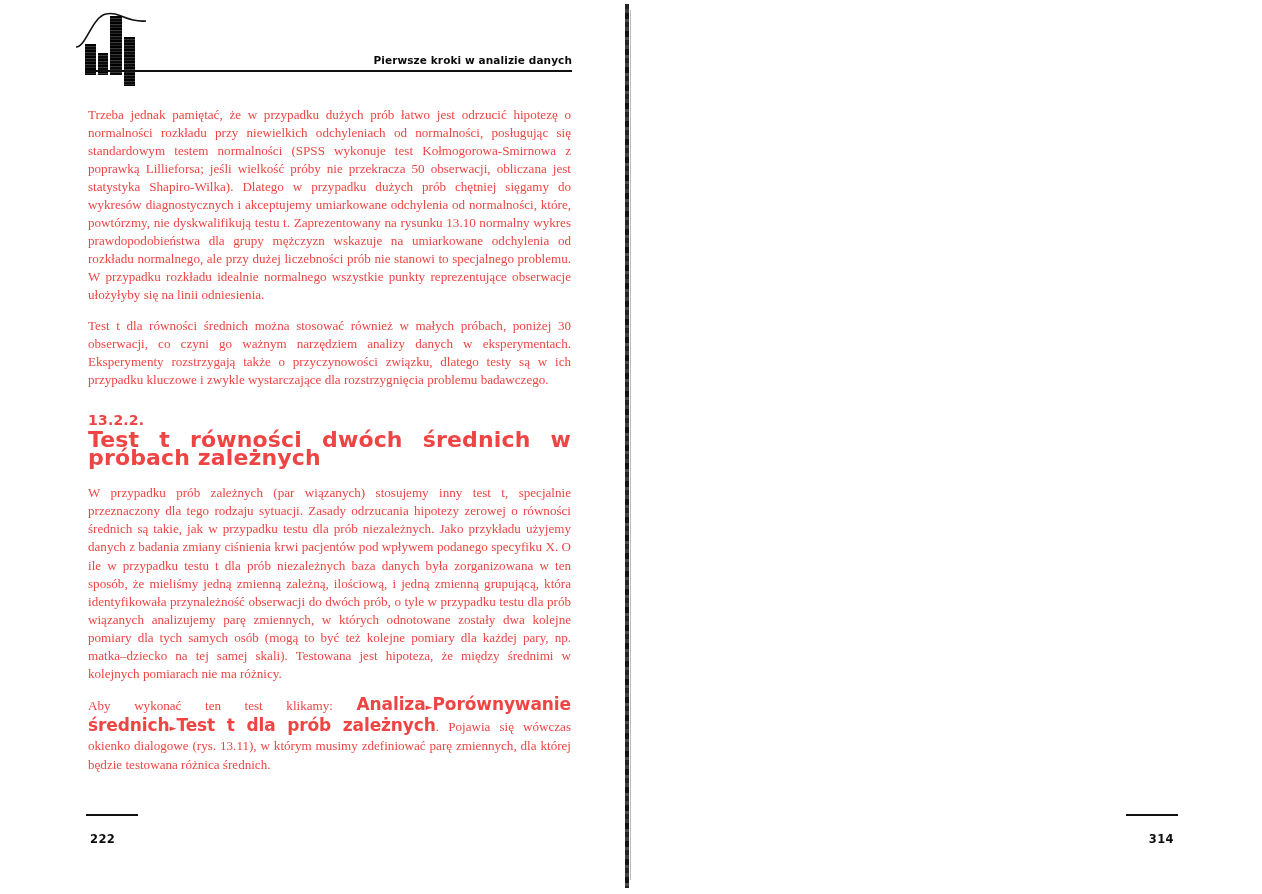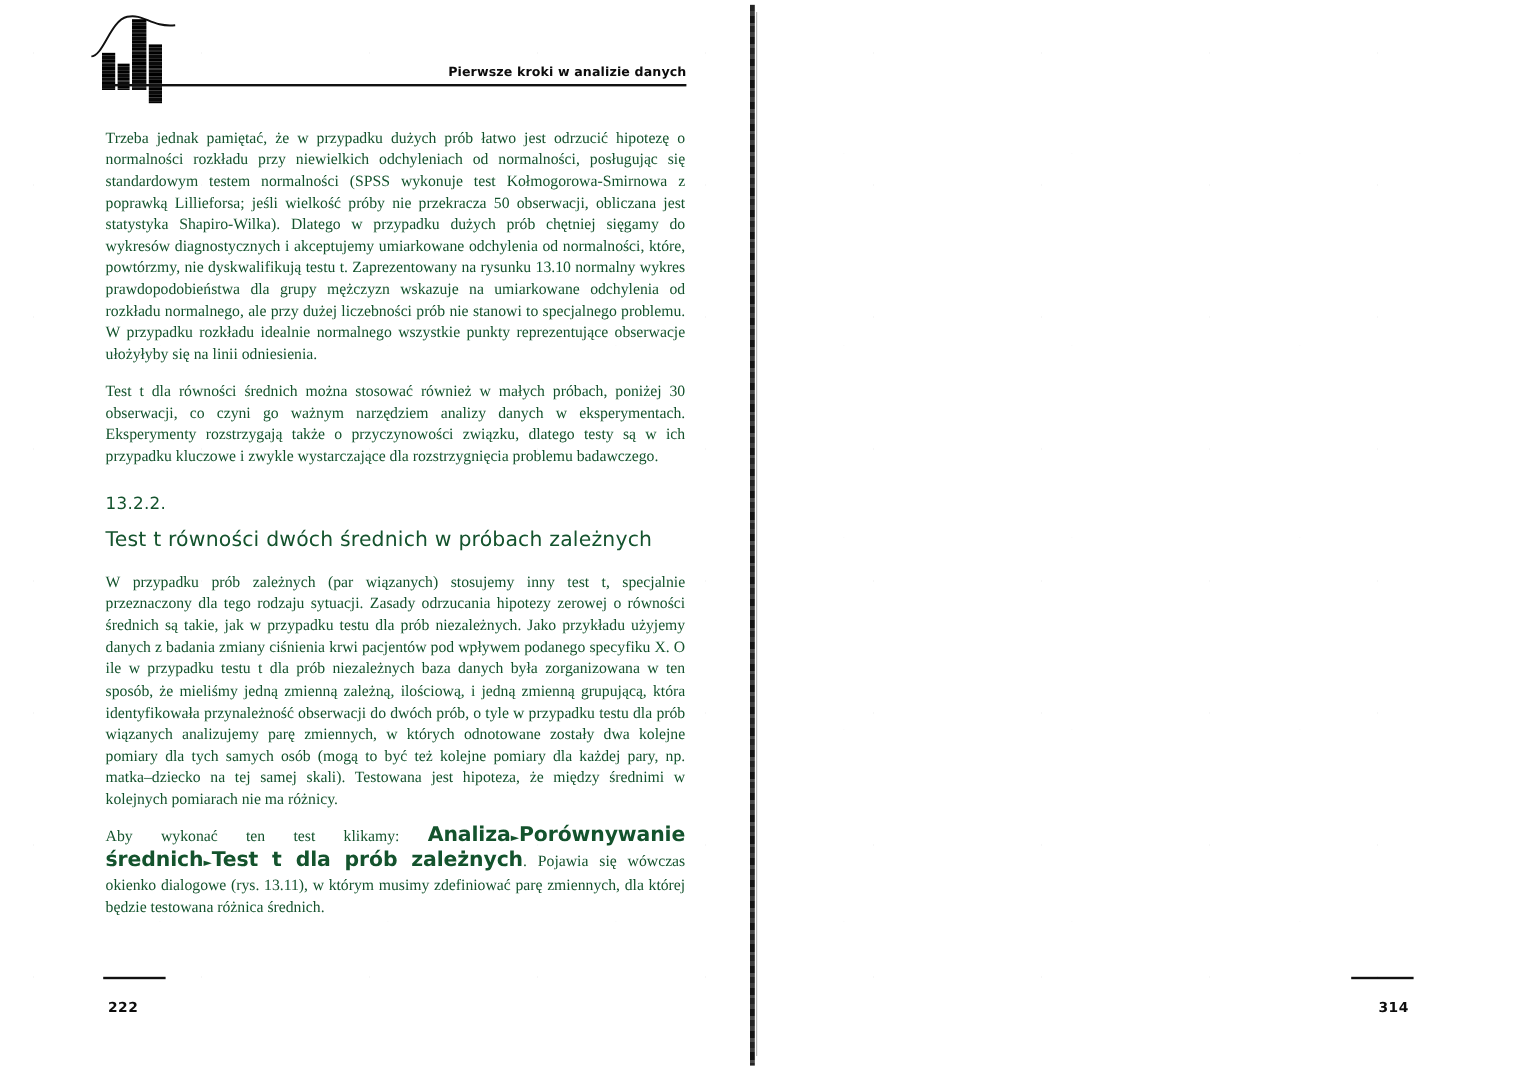--- a/index.html
+++ b/index.html
@@ -127,21 +127,21 @@
     height: 46px;
   }
 
   
   .col {
     position: absolute;
     font-family: "Liberation Serif", serif;
     font-size: 13.1px;
     line-height: 18.05px;
     text-align: justify;
-    color: #14532d;
+    color: #ef4444;
   }
   .col-left  { left: 88px;  width: 483px; top: 106px; }
 
   p.para {
     margin: 0 0 12.5px 0;
     text-indent: 0;
   }
   .ui {
     font-family: "DejaVu Sans", sans-serif;
     font-size: 17px;
@@ -149,29 +149,29 @@
     letter-spacing: -.1px;
   }
   .arrow {
     font-family: "DejaVu Sans", sans-serif;
     font-size: 9px;
   }
 
   
   .sec-num {
     font-family: "DejaVu Sans", sans-serif;
-    font-weight: normal;
+    font-weight: bold;
     font-size: 14px;
-    margin: 22px 0 12px 0;
+    margin: 22px 0 2px 0;
     letter-spacing: .2px;
   }
   .sec-title {
     font-family: "DejaVu Sans", sans-serif;
-    font-weight: normal;
-    font-size: 17px;
+    font-weight: bold;
+    font-size: 22px;
     margin: 0 0 17px 0;
     letter-spacing: .15px;
   }
 
   
   .pagenum {
     position: absolute;
     bottom: 48px;
     font-family: "DejaVu Sans", sans-serif;
     font-weight: bold;

